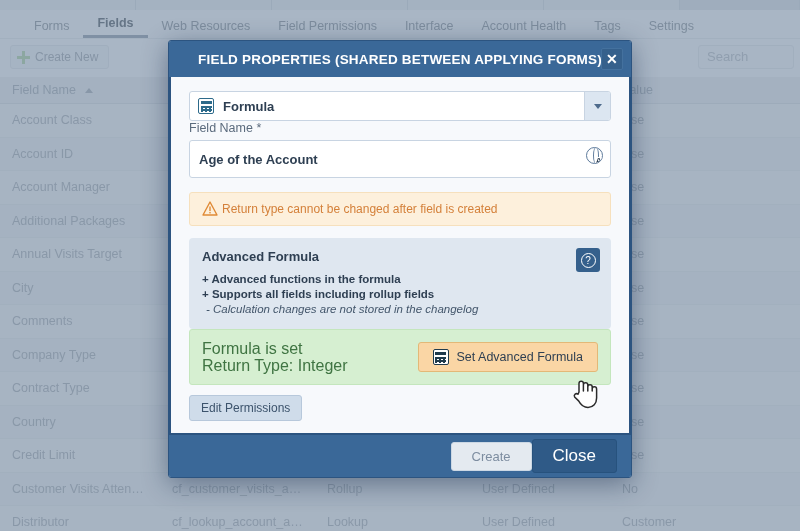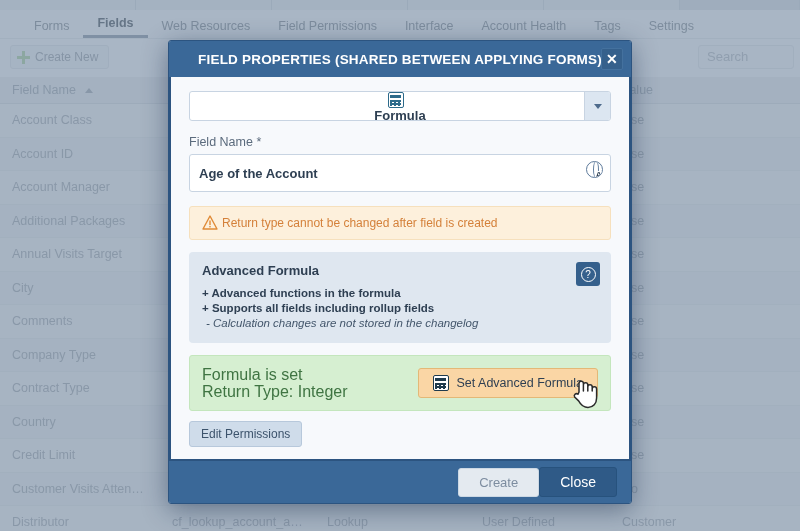--- a/index.html
+++ b/index.html
@@ -173,22 +173,20 @@
     margin-bottom: 5px;
   }
   .select-row {
     position: relative;
     height: 30px;
     background: #ffffff;
     border: 1px solid #c8d4e2;
     border-radius: 3px;
     display: flex; align-items: center;
     padding: 0 8px;
-    margin-bottom: 14px;
-    flex-direction: column;
   }
   .calc-icon {
     width: 16px; height: 16px; flex: none;
     border: 1.6px solid #2d6a8a;
     border-radius: 2px;
     position: relative;
     background: #ffffff;
     margin-right: 9px;
   }
   .calc-icon::before {
@@ -273,21 +271,20 @@
     border-bottom: 14px solid transparent;
     position: relative;
   }
   .warn-icon svg { position: absolute; left: -8px; top: -1px; }
   .warn-text { font-size: 12px; color: #d4803a; }
 
   .adv-box {
     background: #dfe7f0;
     border-radius: 4px;
     padding: 11px 13px 12px 13px;
-    margin-bottom: 12px;
     position: relative;
   }
   .adv-title {
     font-size: 13px; font-weight: bold; color: #2e3f52;
     margin-bottom: 8px;
   }
   .adv-line {
     font-size: 11.5px; color: #2e3f52; font-weight: bold;
     line-height: 15px;
   }
@@ -378,21 +375,21 @@
     border-radius: 3px;
     color: #7d8da0;
     font-size: 13px;
     padding: 6px 20px;
   }
   .btn-close {
     background: #2f5a87;
     border: 1px solid #27527d;
     border-radius: 3px;
     color: #ffffff;
-    font-size: 14px;
+    font-size: 17px;
     padding: 6px 20px;
   }
 
   
   .cursor-hand {
     position: absolute;
     left: 572px; top: 378px;
     z-index: 80;
     pointer-events: none;
   }

